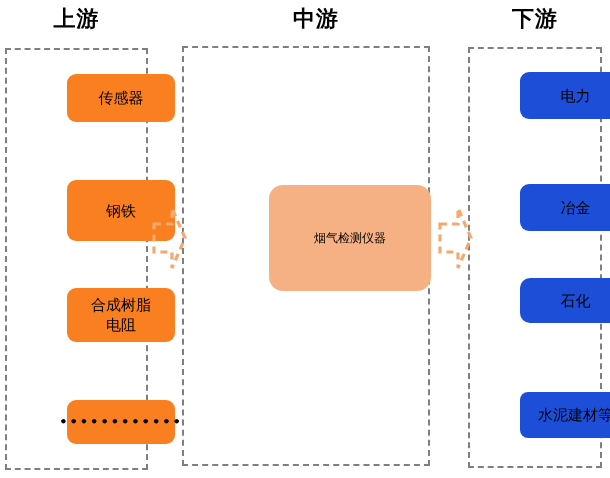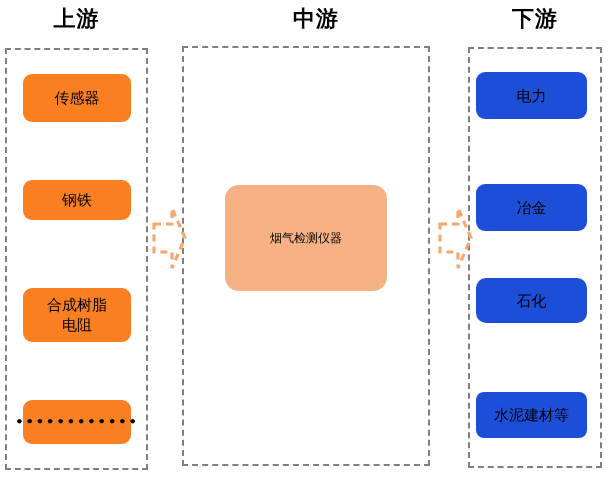--- a/index.html
+++ b/index.html
@@ -54,20 +54,21 @@
     border-radius: 9px;
     display: flex;
     align-items: center;
     justify-content: center;
     text-align: center;
     color: #000000;
     font-size: 15px;
     line-height: 20px;
     padding: 10px 4px;
     white-space: pre-line;
+    margin-left: 44px;
   }
   .node.upstream {
     background: #F97F20;
     left: 23px;
     width: 108px;
   }
   .node.downstream {
     background: #1d4ed8;
     left: 476px;
     width: 111px;
@@ -83,21 +84,21 @@
   }
   .node .dots {
     letter-spacing: 2px;
     font-size: 13px;
     font-weight: bold;
     line-height: 10px;
   }
 
   
   #up-0 { top: 74px;  height: 48px; }
-  #up-1 { top: 180px; height: 40px; }
+  #up-1 { top: 180px; height: 61px; }
   #up-2 { top: 288px; height: 54px; }
   #up-3 { top: 400px; height: 44px; }
 
   
   #down-0 { top: 72px;  height: 47px; }
   #down-1 { top: 184px; height: 47px; }
   #down-2 { top: 278px; height: 45px; border-radius: 10px; }
   #down-3 { top: 392px; height: 46px; border-radius: 8px; }
 
   

